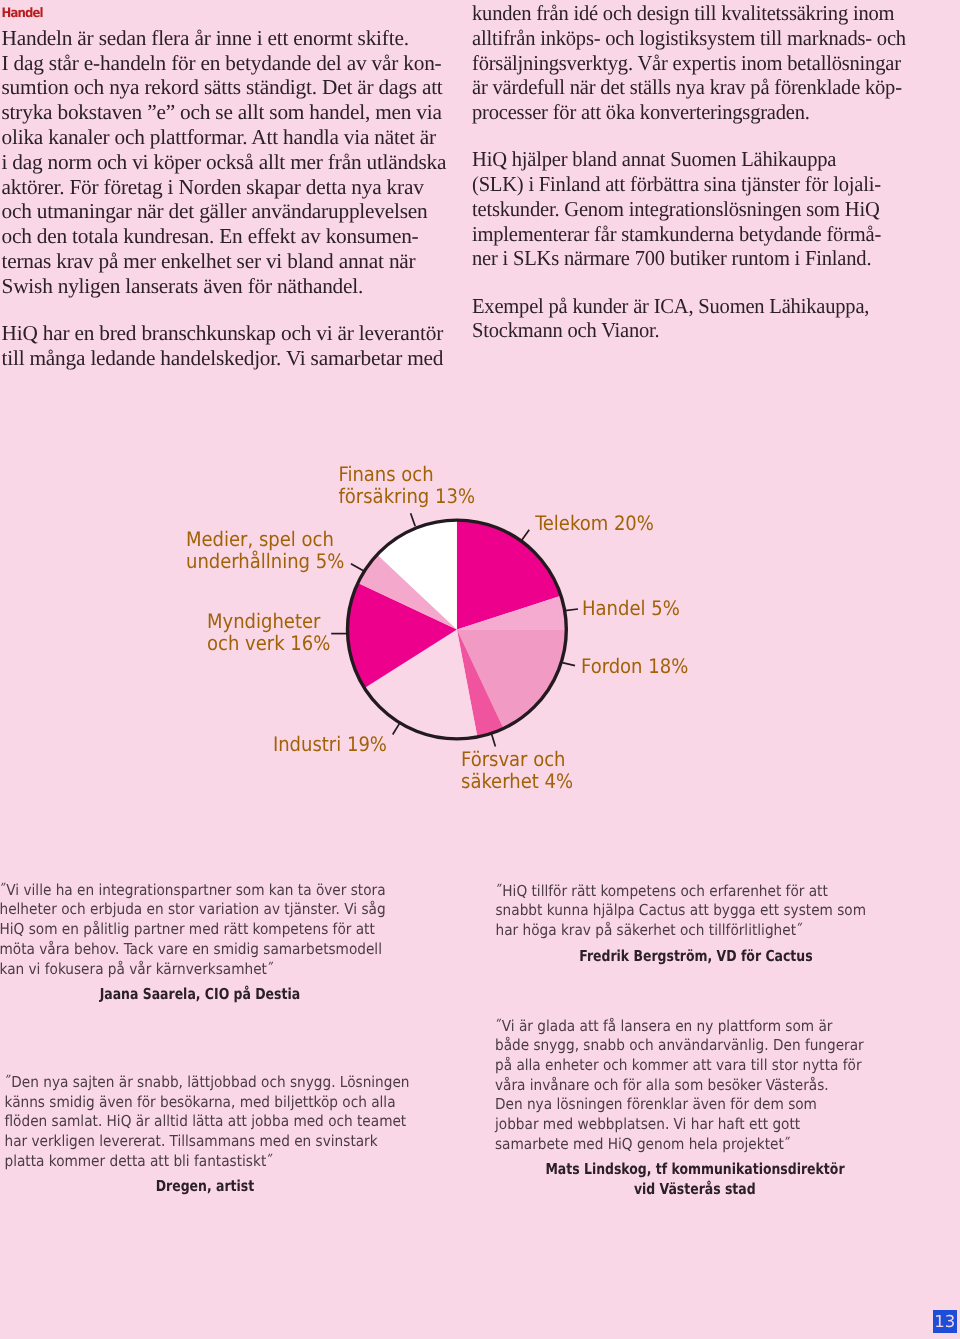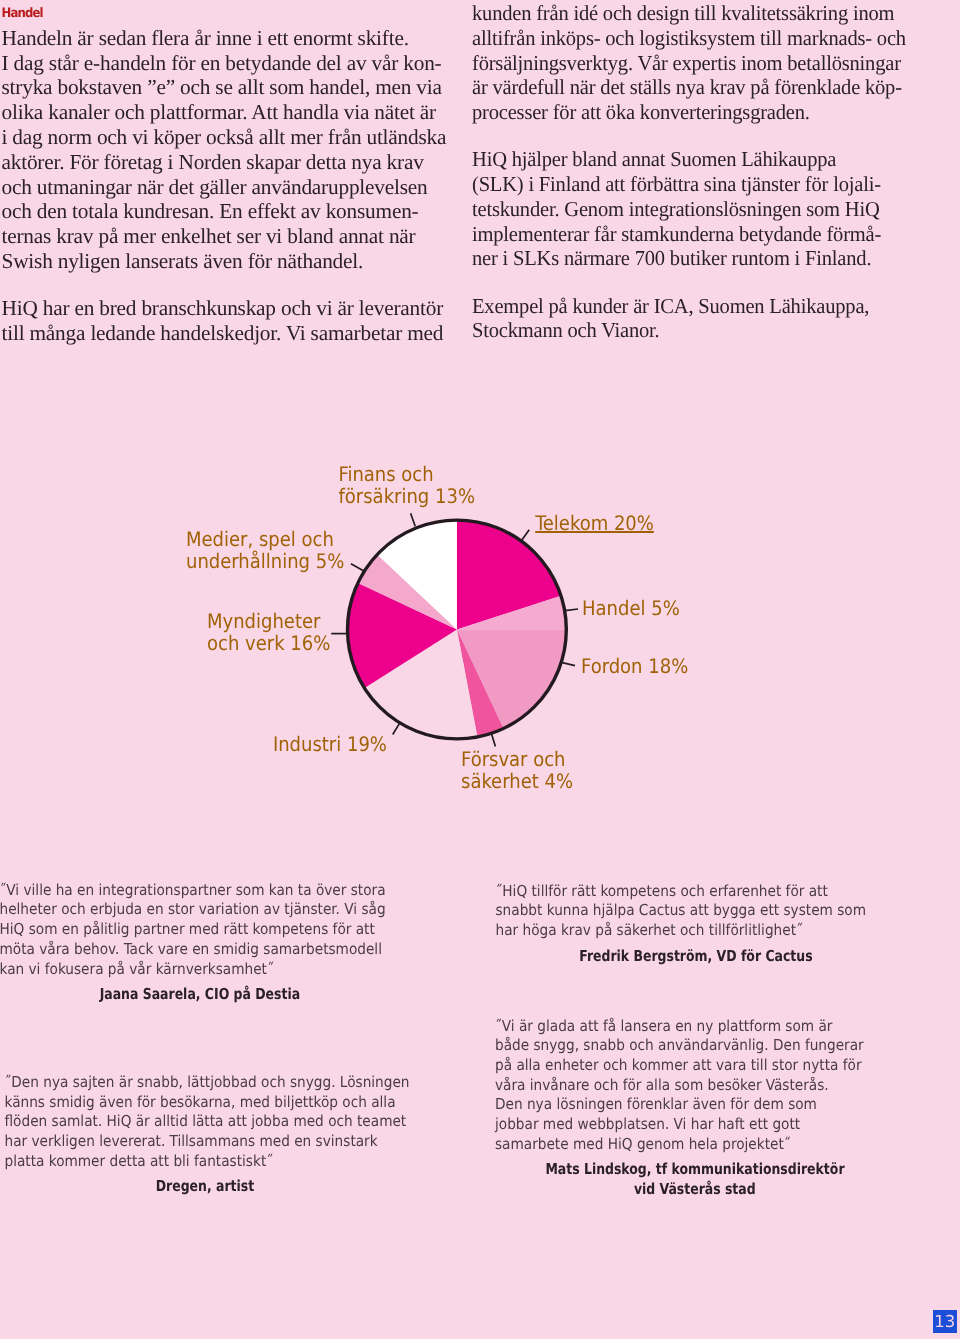--- a/index.html
+++ b/index.html
@@ -101,20 +101,21 @@
 </head>
 <body>
 
 <div class="page">
 
   <div class="col col-left">
     <div class="heading">Handel</div>
     <div class="para">
         <div class="ln">Handeln är sedan flera år inne i ett enormt skifte.</div>
         <div class="ln">I dag står e-handeln för en betydande del av vår kon-</div>
+        <div class="ln">sumtion och nya rekord sätts ständigt. Det är dags att</div>
         <div class="ln">stryka bokstaven ”e” och se allt som handel, men via</div>
         <div class="ln">olika kanaler och plattformar. Att handla via nätet är</div>
         <div class="ln">i dag norm och vi köper också allt mer från utländska</div>
         <div class="ln">aktörer. För företag i Norden skapar detta nya krav</div>
         <div class="ln">och utmaningar när det gäller användarupplevelsen</div>
         <div class="ln">och den totala kundresan. En effekt av konsumen-</div>
         <div class="ln">ternas krav på mer enkelhet ser vi bland annat när</div>
         <div class="ln">Swish nyligen lanserats även för näthandel.</div>
       </div>
     <div class="para">
@@ -158,21 +159,21 @@
         <line x1="521.9" y1="540.1" x2="529.2" y2="529.7" stroke="#231a20" stroke-width="1.7"></line>
         <line x1="565" y1="610.7" x2="578" y2="609" stroke="#231a20" stroke-width="1.7"></line>
         <line x1="562.3" y1="662.6" x2="575" y2="665.7" stroke="#231a20" stroke-width="1.7"></line>
         <line x1="491.5" y1="733.7" x2="495.4" y2="746.5" stroke="#231a20" stroke-width="1.7"></line>
         <line x1="392.7" y1="734.5" x2="399.7" y2="723.1" stroke="#231a20" stroke-width="1.7"></line>
         <line x1="331.2" y1="633.6" x2="346.9" y2="633.6" stroke="#231a20" stroke-width="1.7"></line>
         <line x1="350.9" y1="563.8" x2="363.4" y2="570.8" stroke="#231a20" stroke-width="1.7"></line>
         <line x1="410.6" y1="513.3" x2="415.2" y2="526.3" stroke="#231a20" stroke-width="1.7"></line>
       </svg>
     <div id="pie-labels">
-        <div class="pie-label r" style="left: 535.2px; top: 511.5px; text-decoration: underline;"><div>Telekom 20%</div></div>
+        <div class="pie-label r" style="left: 535.2px; top: 511.5px;"><div>Telekom 20%</div></div>
         <div class="pie-label r" style="left: 582px; top: 597px;"><div>Handel 5%</div></div>
         <div class="pie-label r" style="left: 581px; top: 655px;"><div>Fordon 18%</div></div>
         <div class="pie-label r" style="left: 461px; top: 748px;"><div>Försvar och</div><div>säkerhet 4%</div></div>
         <div class="pie-label r" style="left: 272.9px; top: 733px;"><div>Industri 19%</div></div>
         <div class="pie-label r" style="left: 207px; top: 610px;"><div>Myndigheter</div><div>och verk 16%</div></div>
         <div class="pie-label r" style="left: 170px; top: 528px; margin-left: 16px;"><div>Medier, spel och</div><div>underhållning 5%</div></div>
         <div class="pie-label r" style="left: 338.5px; top: 462.5px;"><div>Finans och</div><div>försäkring 13%</div></div>
       </div>
   </div>
 

